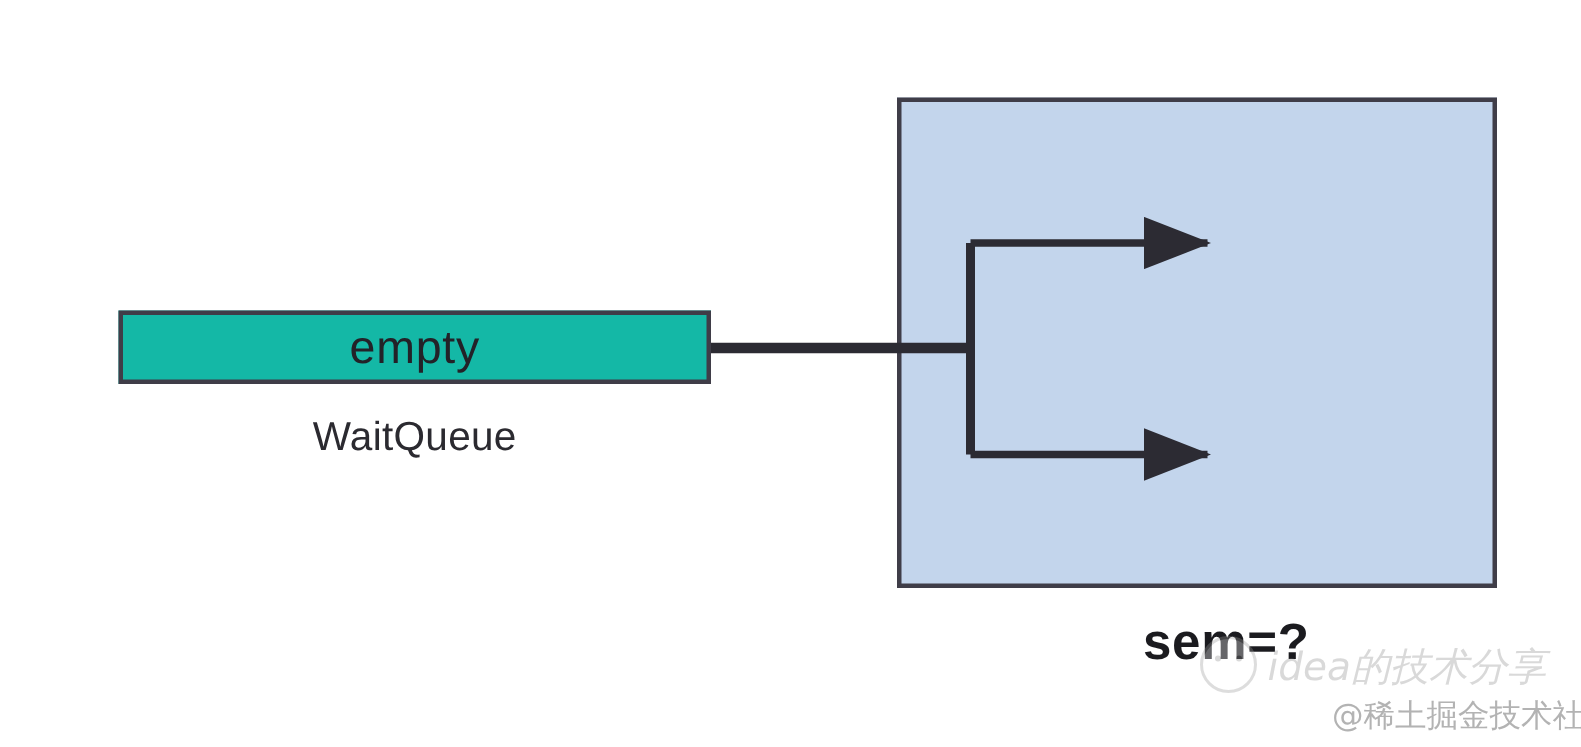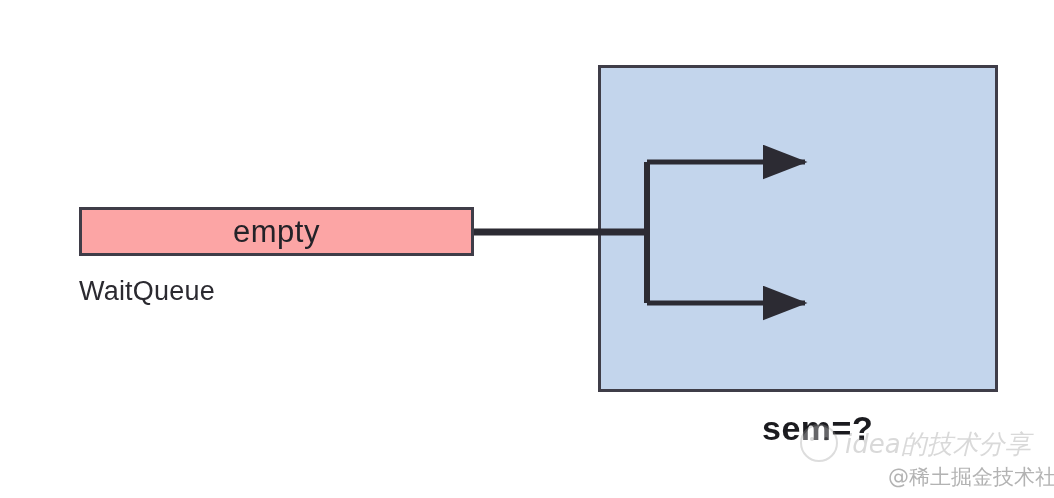--- a/index.html
+++ b/index.html
@@ -21,38 +21,39 @@
     background: #ffffff;
   }
 
   
   .wait-queue-box {
     position: absolute;
     left: 79px;
     top: 207px;
     width: 395px;
     height: 49px;
-    background: #fca5a5;
+    background: #14b8a6;
     border: 3px solid #3f3d48;
     box-sizing: border-box;
     display: flex;
     align-items: center;
     justify-content: center;
   }
   .wait-queue-label {
     font-size: 31px;
     color: #232228;
     letter-spacing: 0.5px;
     font-weight: 400;
   }
   .wait-queue-caption {
     position: absolute;
     left: 79px;
     top: 276px;
     width: 395px;
+    text-align: center;
     font-size: 27px;
     color: #2b2a30;
     font-weight: 400;
     letter-spacing: 0.2px;
   }
 
   
   .critical-box {
     position: absolute;
     left: 598px;

